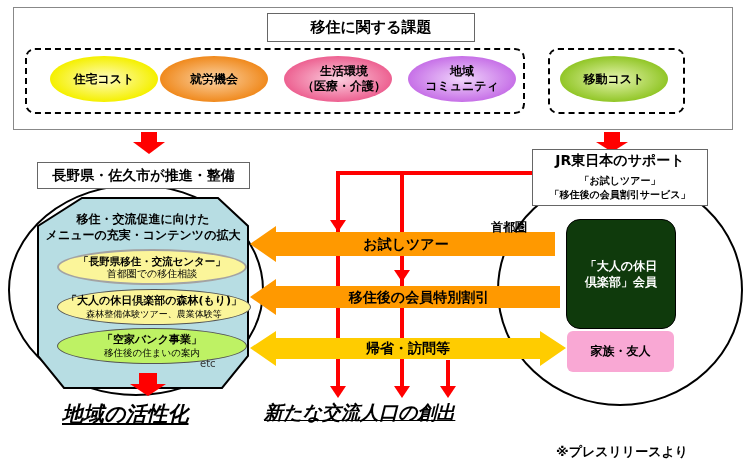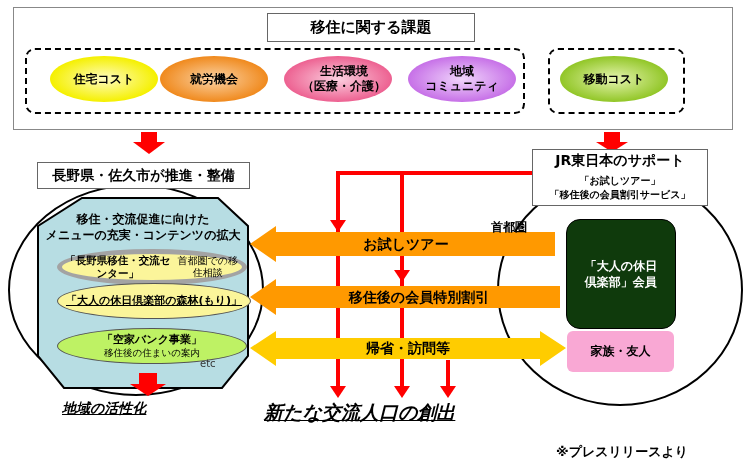--- a/index.html
+++ b/index.html
@@ -80,49 +80,50 @@
 <div class="ell" style="left:560px;top:56px;width:108px;height:46px;background:radial-gradient(ellipse at center,#e6f5b0 0%,#8cc31e 75%,#7ab010 100%);">
   <span style="white-space: pre-line;">移動コスト</span>
 </div>
 
 <div class="box" style="left:37px;top:162px;width:213px;height:27px;border:1px solid #666;"></div>
 <div class="txt" style="left:37px;top:167px;width:213px;font-size:14px;">長野県・佐久市が推進・整備</div>
 
 <div class="txt" style="left:38px;top:211px;width:210px;font-size:12px;">移住・交流促進に向けた</div>
 <div class="txt" style="left:38px;top:227px;width:210px;font-size:12px;">メニューの充実・コンテンツの拡大</div>
 
-<div class="ell" style="left:57px;top:249px;width:190px;height:36px;background:#fbf59a;border:5px solid #a3a3a3;box-sizing:border-box;flex-direction:row;">
+<div class="ell" style="left:57px;top:249px;width:190px;height:36px;background:#fbf59a;border:2px solid #a3a3a3;box-sizing:border-box;flex-direction:column;">
   <span style="font-size:10.5px;line-height:13px;">「長野県移住・交流センター」</span>
   <span style="font-size:10px;font-weight:normal;line-height:12px;">首都圏での移住相談</span>
 </div>
-<div class="ell" style="left:57px;top:283px;width:194px;height:36px;background:#fbf59a;border:1px solid #555;box-sizing:border-box;flex-direction:column;text-decoration:underline;">
+<div class="ell" style="left:57px;top:289px;width:194px;height:36px;background:#fbf59a;border:1px solid #555;box-sizing:border-box;flex-direction:column;">
   <span style="font-size:11px;line-height:14px;">「大人の休日倶楽部の森林(もり)」</span>
+  <span style="font-size:9px;font-weight:normal;line-height:12px;">森林整備体験ツアー、農業体験等</span>
 </div>
 <div class="ell" style="left:57px;top:328px;width:190px;height:36px;background:#bef264;border:1px solid #555;box-sizing:border-box;flex-direction:column;">
   <span style="font-size:11px;line-height:14px;">「空家バンク事業」</span>
   <span style="font-size:9.5px;font-weight:normal;line-height:12px;">移住後の住まいの案内</span>
 </div>
 <div class="abs" style="left:200px;top:358px;font-size:10px;color:#333;">etc</div>
 
 <div class="box" style="left:532px;top:149px;width:176px;height:57px;border:1px solid #666;"></div>
 <div class="txt" style="left:532px;top:152px;width:176px;font-size:14px;">JR東日本のサポート</div>
 <div class="txt" style="left:532px;top:174px;width:176px;font-size:10px;">「お試しツアー」</div>
 <div class="txt" style="left:532px;top:188px;width:176px;font-size:10px;">「移住後の会員割引サービス」</div>
 
 <div class="txt" style="left:491px;top:219px;font-size:12px;">首都圏</div>
 
 <div class="abs" style="left:566px;top:219px;width:110px;height:110px;background:#0f3a0c;border:1px solid #000;border-radius:14px;box-sizing:border-box;display:flex;align-items:center;justify-content:center;">
-  <span style="color:#fff;font-weight:bold;font-size:12px;line-height:16px;white-space:pre-line;">「大人の休日
+  <span style="color:#fff;font-weight:bold;font-size:12px;line-height:16px;text-align:center;white-space:pre-line;">「大人の休日
 倶楽部」会員</span>
 </div>
 
 <div class="abs" style="left:567px;top:331px;width:107px;height:41px;background:#f9a8d4;border-radius:6px;display:flex;align-items:center;justify-content:center;">
   <span style="font-weight:bold;font-size:12px;">家族・友人</span>
 </div>
 
 <div class="txt" style="left:276px;top:236px;width:260px;font-size:14px;">お試しツアー</div>
 <div class="txt" style="left:284px;top:289px;width:270px;font-size:14px;">移住後の会員特別割引</div>
 <div class="txt" style="left:276px;top:340px;width:264px;font-size:14px;">帰省・訪問等</div>
 
-<div class="abs" style="left:62px;top:400px;font-size:14px;font-weight:bold;font-style:italic;text-decoration:underline;">地域の活性化</div>
+<div class="abs" style="left:62px;top:400px;font-size:21px;font-weight:bold;font-style:italic;text-decoration:underline;">地域の活性化</div>
 <div class="abs" style="left:264px;top:400px;font-size:19px;font-weight:bold;font-style:italic;text-decoration:underline;">新たな交流人口の創出</div>
 
 <div class="abs" style="left:556px;top:443px;font-size:13px;font-weight:bold;">※プレスリリースより</div>
 
 </body></html>

